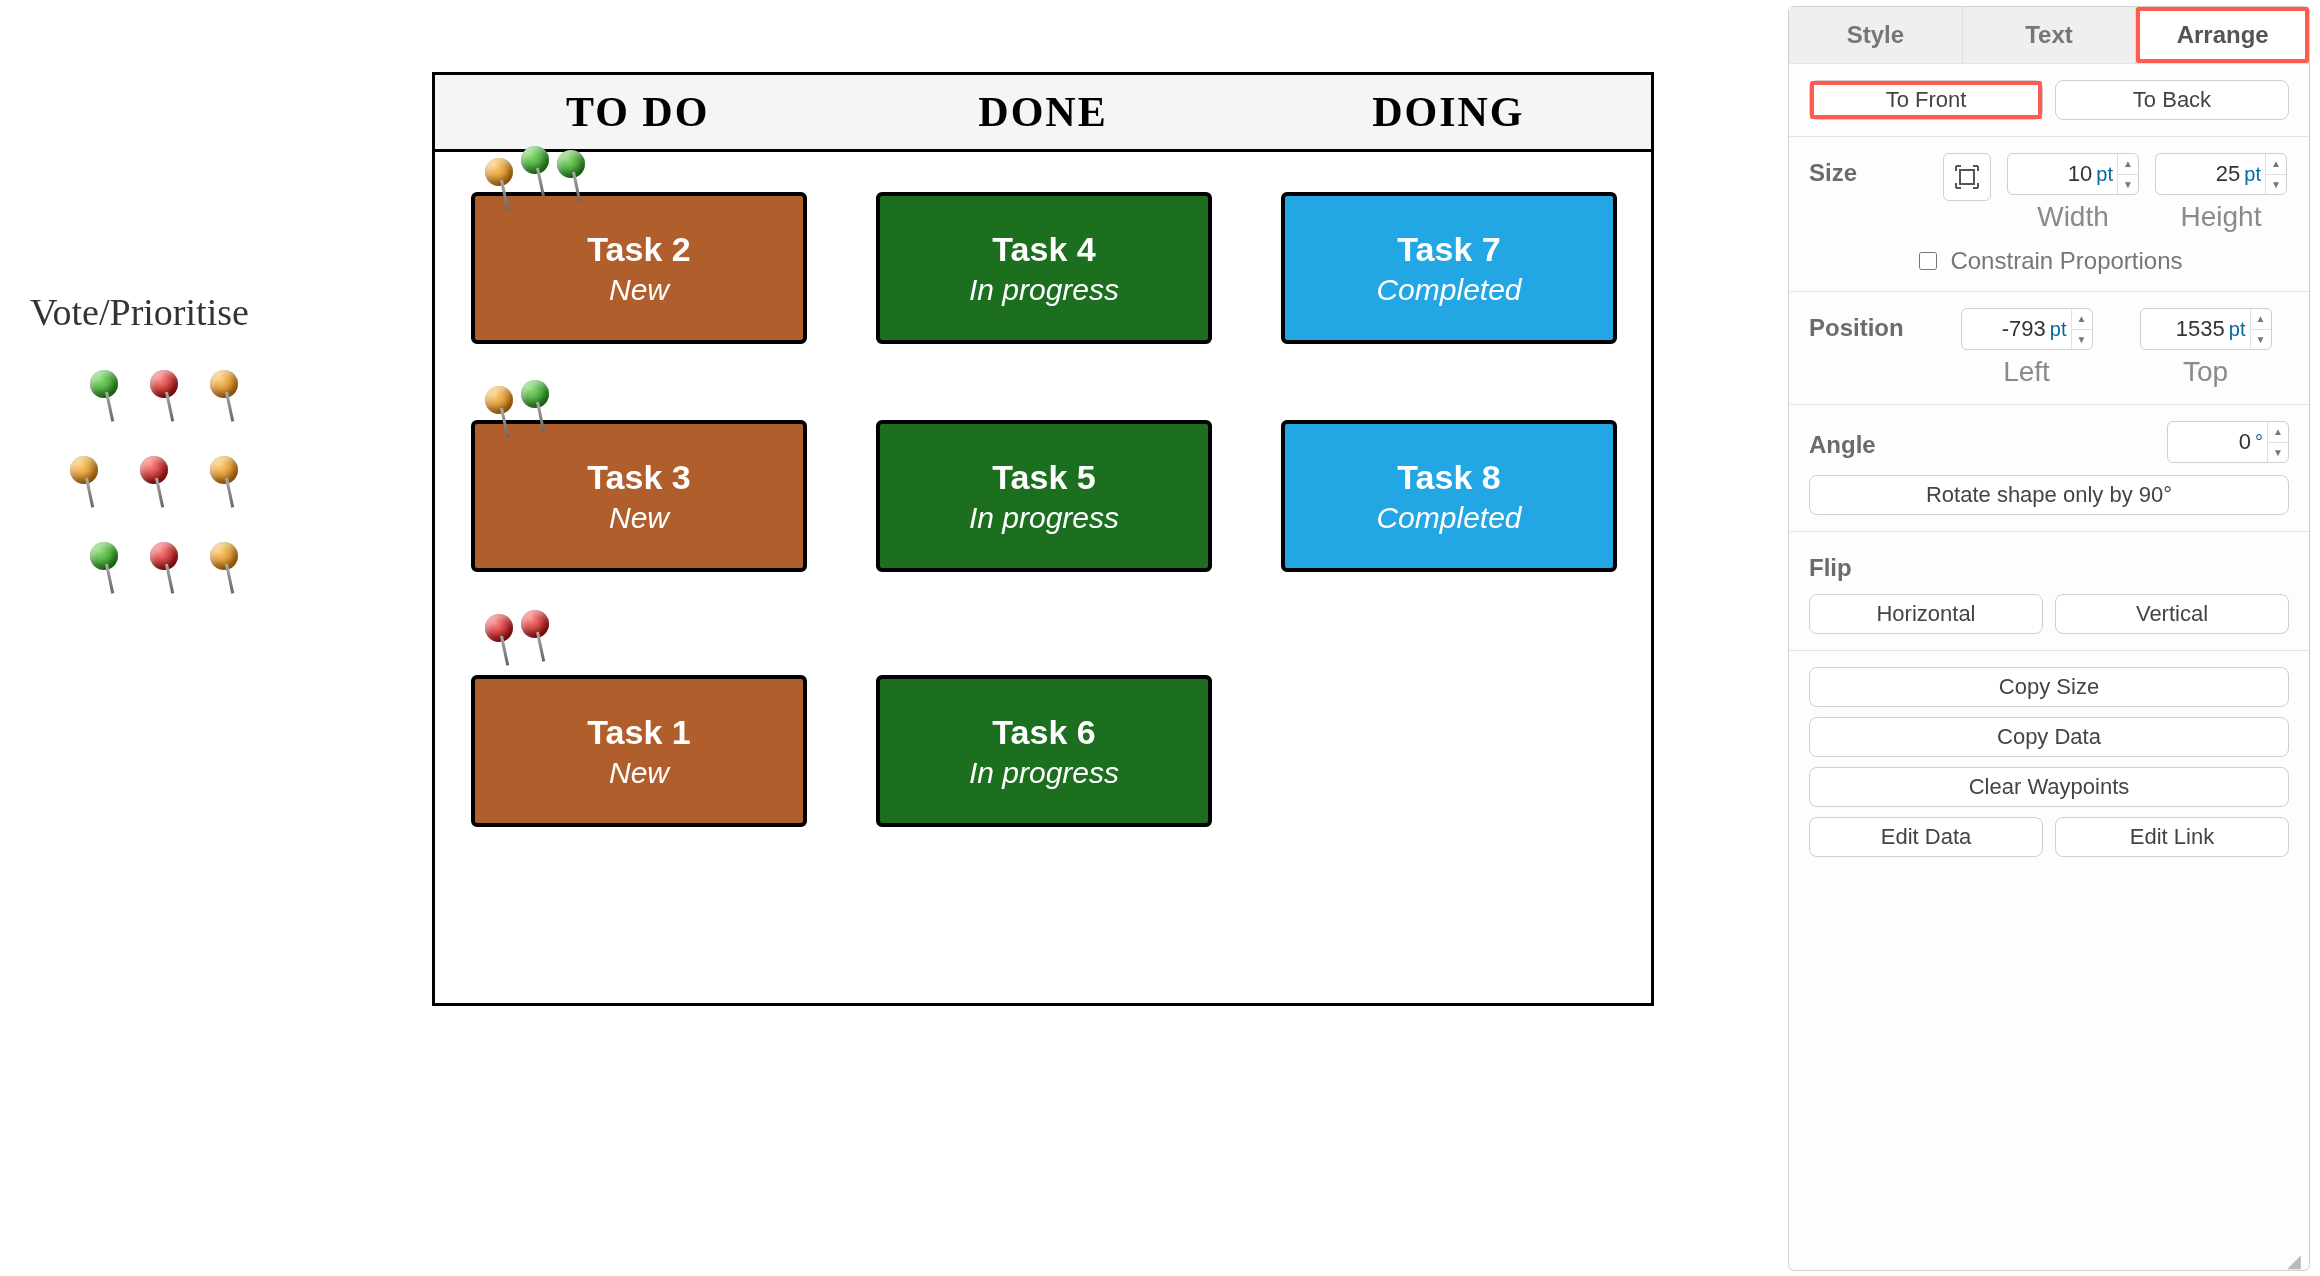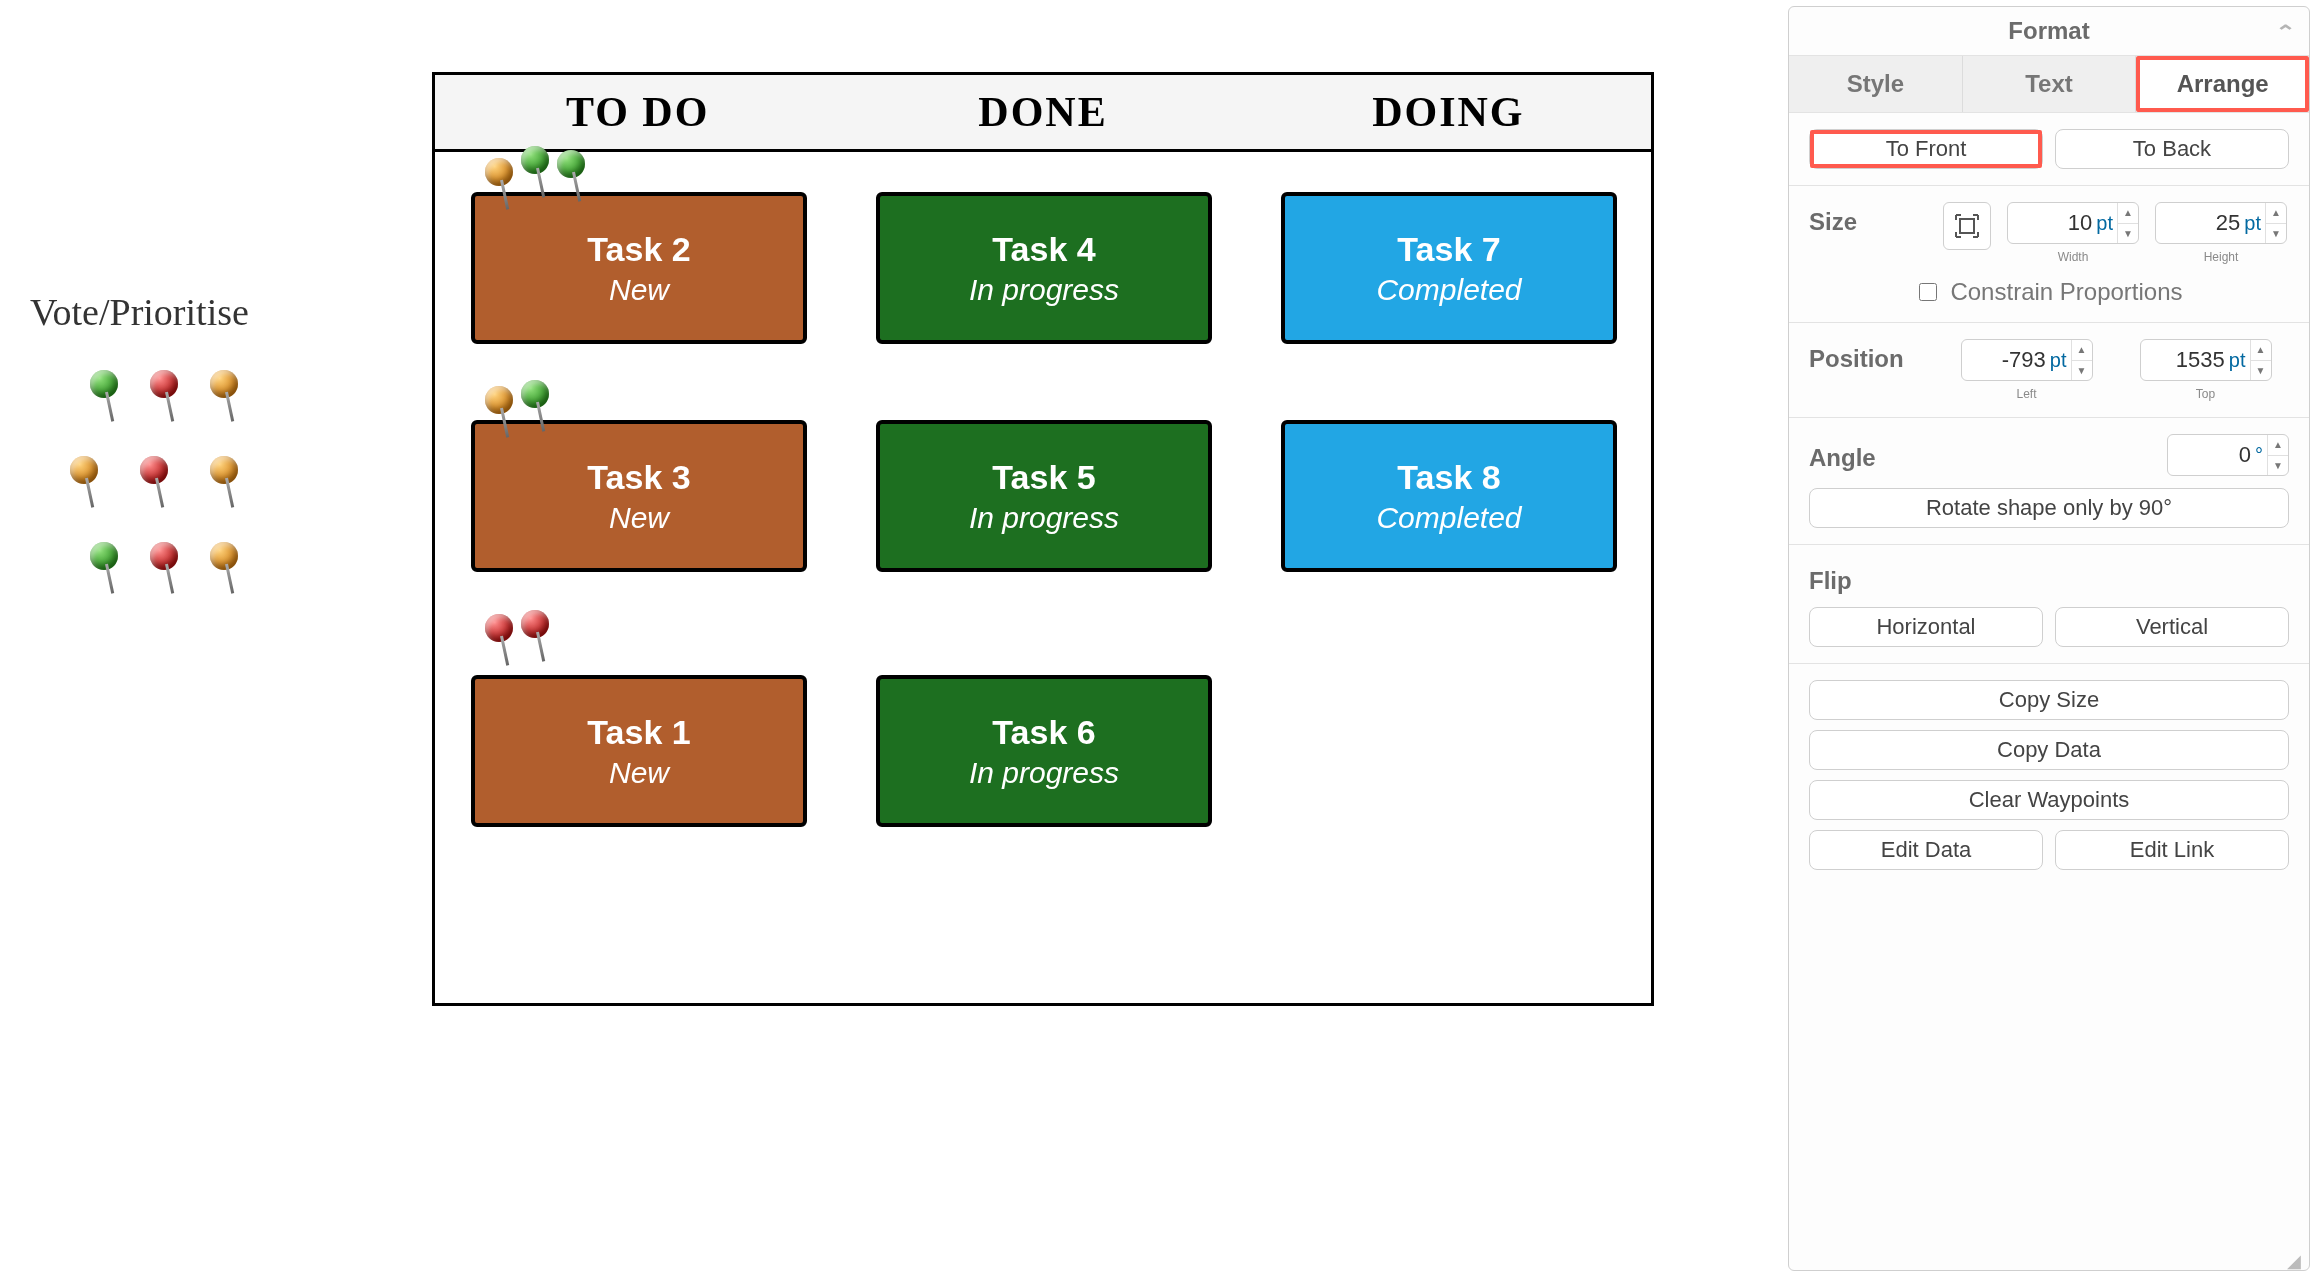--- a/index.html
+++ b/index.html
@@ -301,21 +301,21 @@
     display: flex;
     align-items: center;
     justify-content: center;
     font-size: 10px;
     color: #777;
     cursor: pointer;
   }
   .num-input .spinner div:first-child { border-bottom: 1px solid #e0e0e0; }
 
   .caption {
-    font-size: 12px;
+    font-size: 28px;
     color: #8a8a8a;
     margin-top: 6px;
     text-align: center;
     width: 100%;
   }
 
   .checkbox-row {
     display: flex;
     align-items: center;
     justify-content: center;
@@ -486,24 +486,20 @@
           <div class="card-status">Completed</div>
         </div>
       </div>
 
     </div>
   </div>
 </div>
 
 <div class="format-panel">
 
-  <div class="format-title-bar">
-    <span>Format</span>
-    <span class="chevron">⌃</span>
-  </div>
 
   <div class="format-tabs">
     <div class="format-tab">Style</div>
     <div class="format-tab">Text</div>
     <div class="format-tab active highlight">Arrange</div>
   </div>
 
   <div class="panel-section">
     <div class="btn-row">
       <div class="btn highlight-btn">To Front</div>

